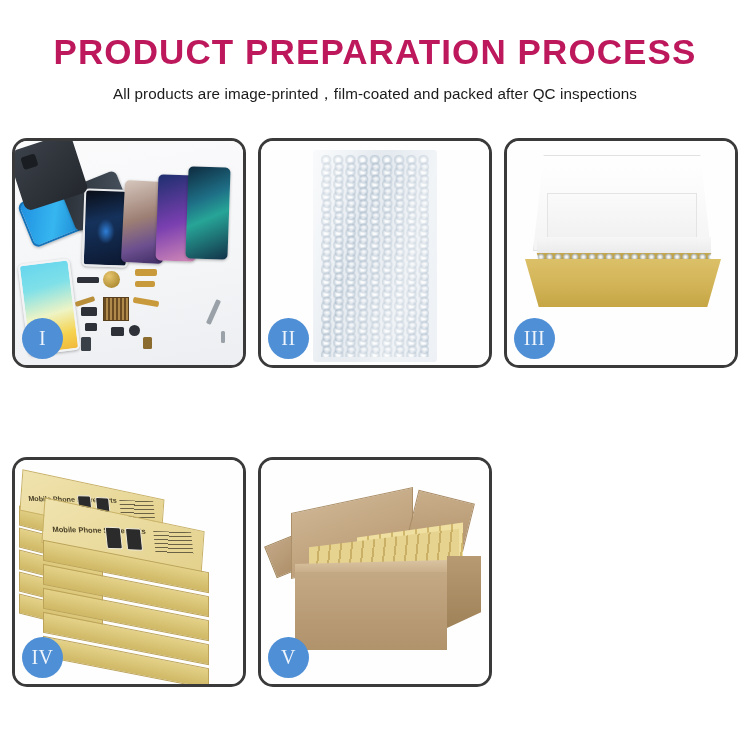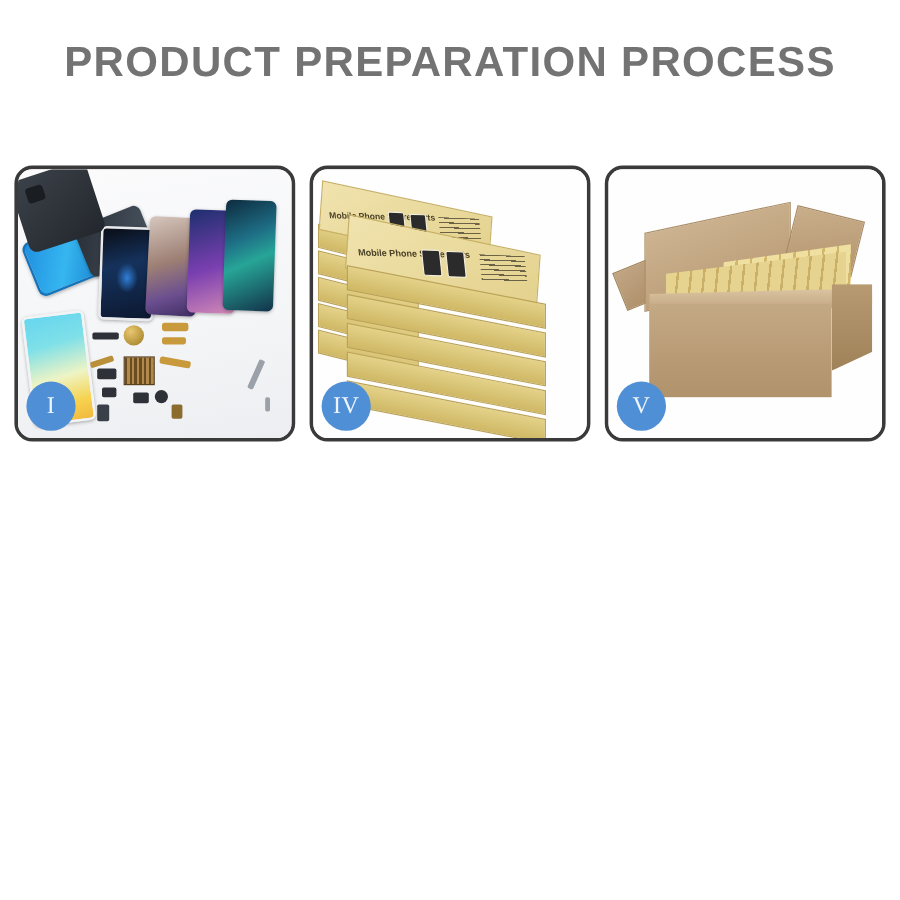--- a/index.html
+++ b/index.html
@@ -7,21 +7,21 @@
   body {
     background:#ffffff;
     font-family:"Liberation Sans", sans-serif;
     overflow:hidden;
   }
   .page { position:relative; width:750px; height:750px; background:#fff; }
 
   
   .header { padding-top:34px; text-align:center; }
   .title {
-    font-size:35px; font-weight:700; color:#737373;
+    font-size:35px; font-weight:700; color:#be185d;
     letter-spacing:1.1px; line-height:1.05; white-space:nowrap;
   }
   .subtitle {
     margin-top:13px; font-size:15.2px; color:#1b1b1b;
     letter-spacing:.1px; white-space:nowrap;
   }
 
   
   .grid {
     position:absolute; left:12px; top:138px;
@@ -268,20 +268,21 @@
     position:absolute; background:rgba(140,115,84,.55); border-radius:1px;
   }
 </style>
 </head>
 <body>
 
 <div class="page">
 
   <div class="header">
     <div class="title">PRODUCT PREPARATION PROCESS</div>
+    <div class="subtitle">All products are image-printed，film-coated and packed after QC inspections</div>
   </div>
 
   <div class="grid">
 
     <div class="panel">
       <div class="scene p1">
         <div class="ph adh"></div>
         <div class="ph glass"></div>
         <div class="ph phA"></div>
         <div class="ph phB"></div>
@@ -301,21 +302,41 @@
         <div class="flex-c" style="left:118px;top:158px;width:26px;height:6px;transform:rotate(10deg);"></div>
         <div class="chip" style="left:60px;top:158px;width:20px;height:5px;transform:rotate(-18deg);background:#b98f3a;"></div>
         <div class="chip" style="left:66px;top:196px;width:10px;height:14px;background:#3a4048;"></div>
         <div class="chip" style="left:128px;top:196px;width:9px;height:12px;background:#8b6b2e;"></div>
         <div class="chip" style="left:196px;top:158px;width:5px;height:26px;transform:rotate(24deg);background:#9aa1a8;"></div>
         <div class="chip" style="left:206px;top:190px;width:4px;height:12px;background:#9aa1a8;"></div>
       </div>
       <div class="badge">I</div>
     </div>
 
-
+    <div class="panel">
+      <div class="scene p2">
+        <div class="wrapbg"></div>
+        <div class="bubbles"></div>
+        <div class="bubbles2"></div>
+        <div class="sheen"></div>
+      </div>
+      <div class="badge">II</div>
+    </div>
+
+    <div class="panel">
+      <div class="scene p3">
+        <div class="lid-back"></div>
+        <div class="lid-inner"></div>
+        <div class="foam"></div>
+        <div class="box-inner-top"></div>
+        <div class="bw-fill"></div>
+        <div class="box-bottom"></div>
+      </div>
+      <div class="badge">III</div>
+    </div>
 
     <div class="panel">
       <div class="scene p4">
         <div class="stack">
 
           <div class="sb-side" style="left:4px;top:56px;width:84px;height:20px;transform:skewY(14deg);"></div>
           <div class="sb-side" style="left:4px;top:78px;width:84px;height:20px;transform:skewY(14deg);"></div>
           <div class="sb-side" style="left:4px;top:100px;width:84px;height:20px;transform:skewY(14deg);"></div>
           <div class="sb-side" style="left:4px;top:122px;width:84px;height:20px;transform:skewY(14deg);"></div>
           <div class="sb-side" style="left:4px;top:144px;width:84px;height:20px;transform:skewY(14deg);"></div>

